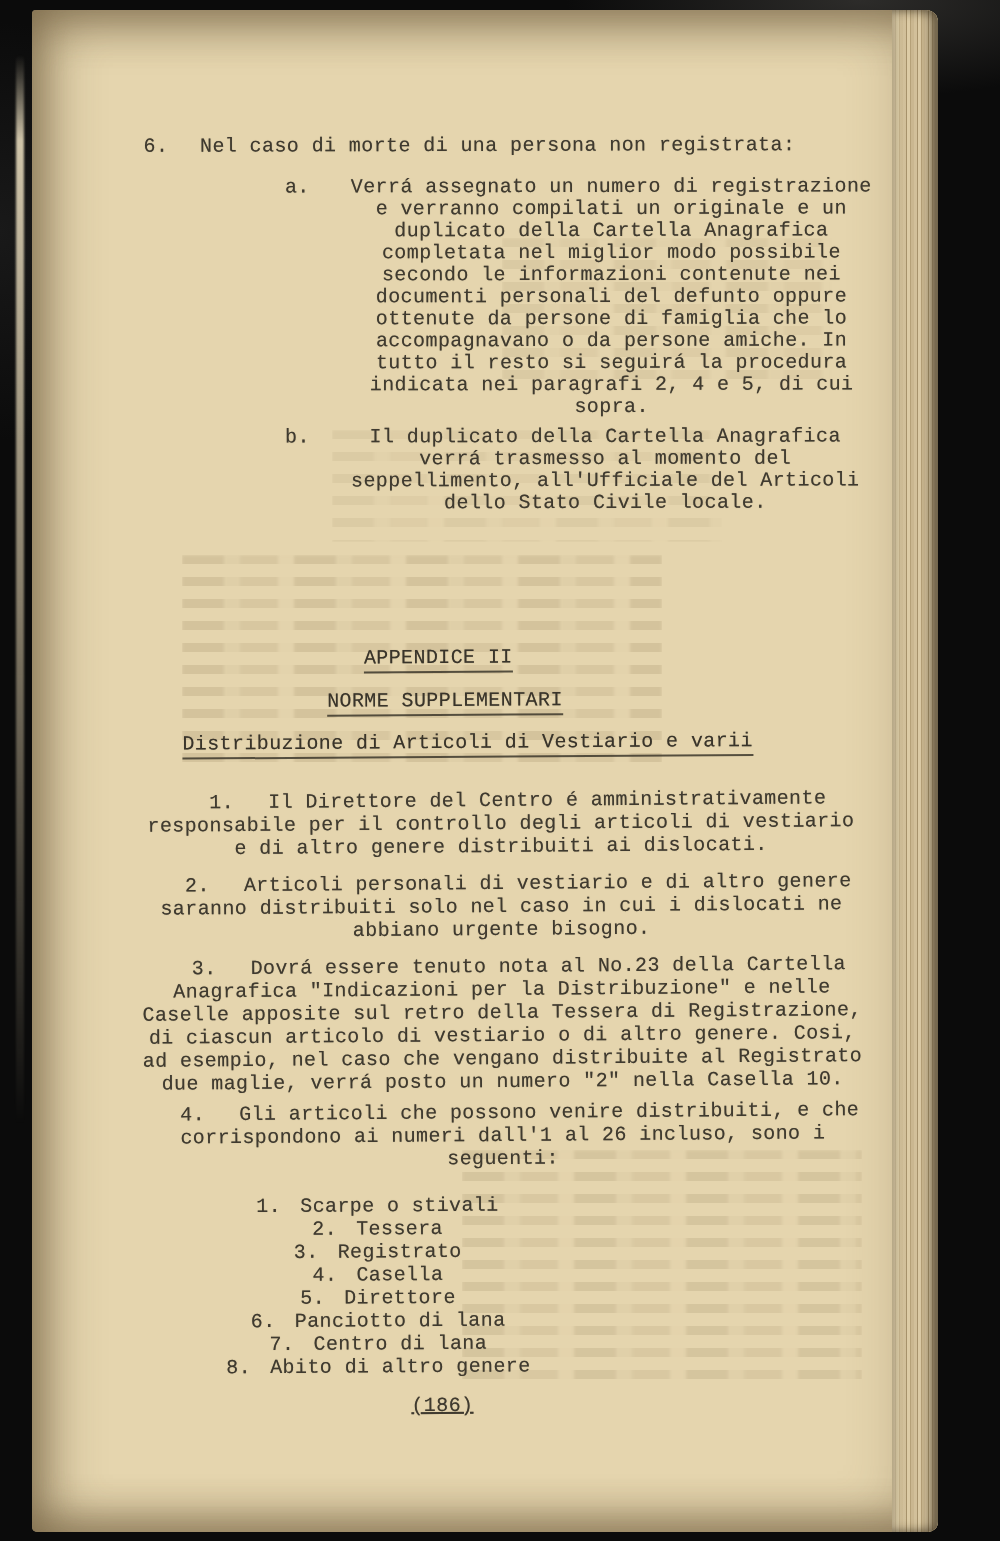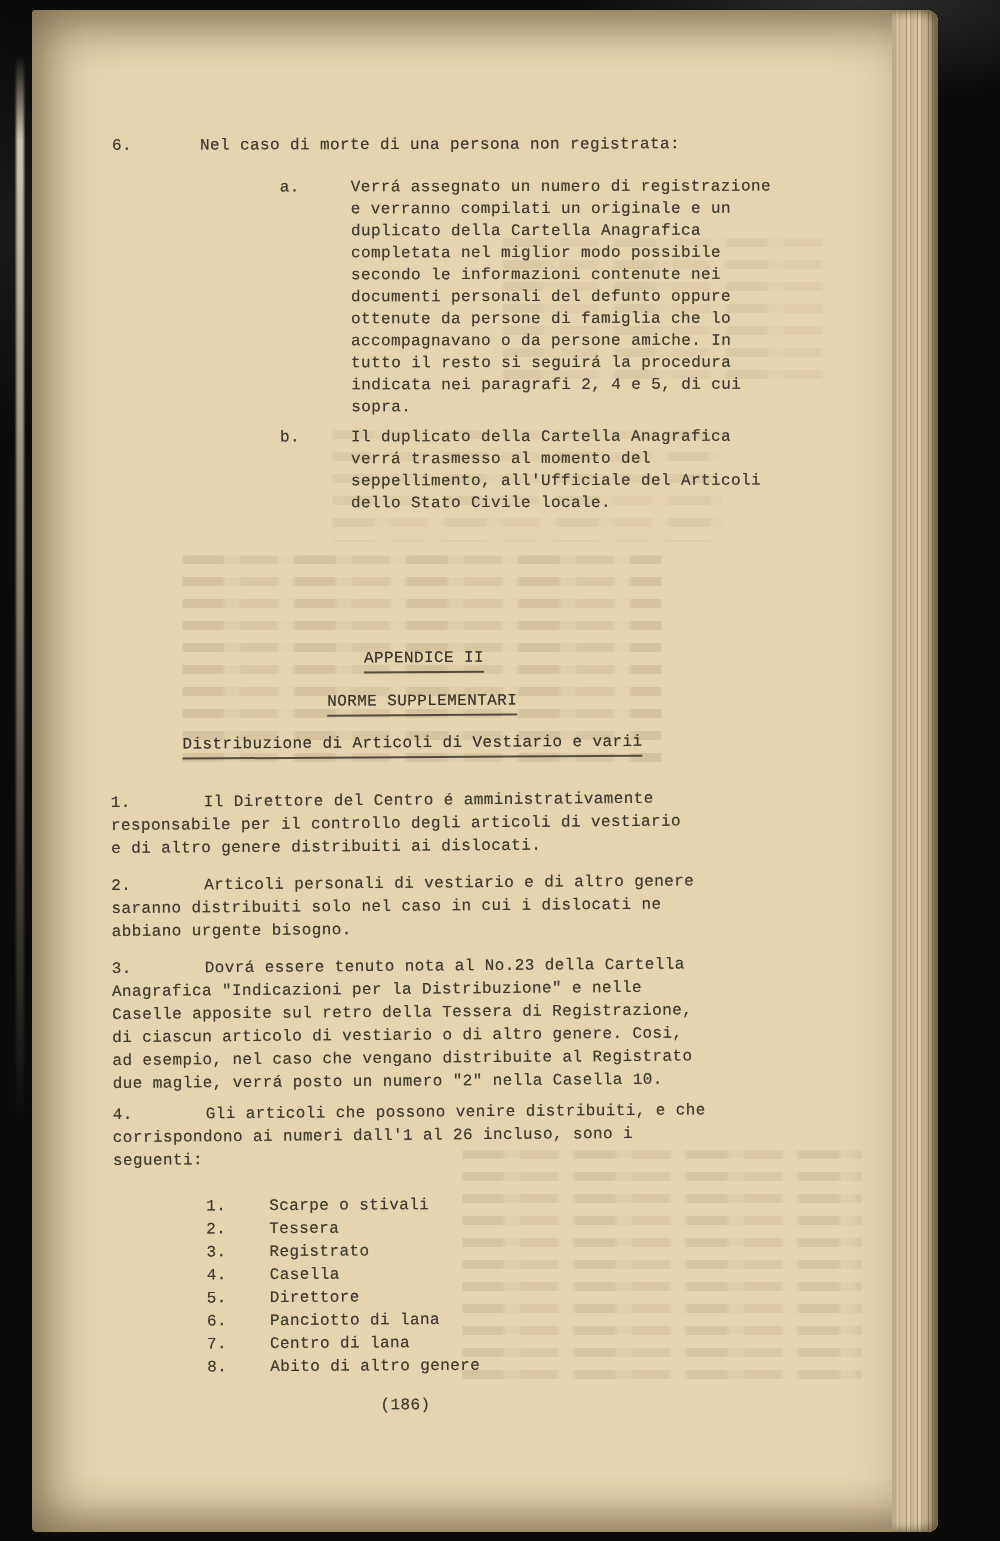--- a/index.html
+++ b/index.html
@@ -56,23 +56,24 @@
       rgba(124,103,66,0.30) 58px 96px, rgba(124,103,66,0.05) 96px 112px);
   }
   .g1{top:545px;left:150px;width:480px;height:215px;opacity:.42;}
   .g2{top:1140px;left:430px;width:400px;height:238px;opacity:.38;}
   .g3{top:228px;left:470px;width:330px;height:150px;opacity:.26;}
   .g4{top:420px;left:300px;width:390px;height:112px;opacity:.24;}
 
   .content{
     position:absolute;inset:0;
     color:#3f3a2f;
-    font-size:16px;
+    font-size:20px;
     letter-spacing:0.4px;
     text-shadow:0 0 0.7px rgba(63,58,47,0.55);
+    text-align:center;
   }
   .pre{white-space:pre-wrap;}
   .block{position:absolute;line-height:23px;}
   .item6{top:124px;left:80px;transform:rotate(-0.15deg);}
   .item6 .num{display:inline-block;width:88px;}
   .sub{position:absolute;display:flex;line-height:22px;transform:rotate(-0.1deg);}
   .sub-a{top:166px;left:248px;}
   .sub-b{top:416px;left:248px;}
   .sub-label{width:35px;flex:none;}
   .sub-text{flex:1;margin-left:36px;}
@@ -87,21 +88,21 @@
   .h-distribuzione{top:723px;left:152px;}
   .para{position:absolute;left:80px;width:780px;line-height:23px;transform:rotate(-0.1deg);transform-origin:0 0;}
   .para .num{display:inline-block;width:93px;}
   .p1{top:782px;}
   .p2{top:865px;}
   .p3{top:948px;}
   .p4{top:1094px;}
   .list{position:absolute;top:1186px;left:173px;line-height:23px;}
   .list-row{white-space:pre;}
   .list-num{display:inline-block;width:63px;}
-  .pagenum{position:absolute;top:1386px;left:346px;line-height:23px;}
+  .pagenum{position:absolute;top:1386px;left:377px;line-height:23px;text-decoration:underline;}
 </style>
 </head>
 <body>
 
 <div class="scan-bg">
   <div class="left-sliver"></div>
 
   <div class="paper">
     <div class="stack"></div>
 

